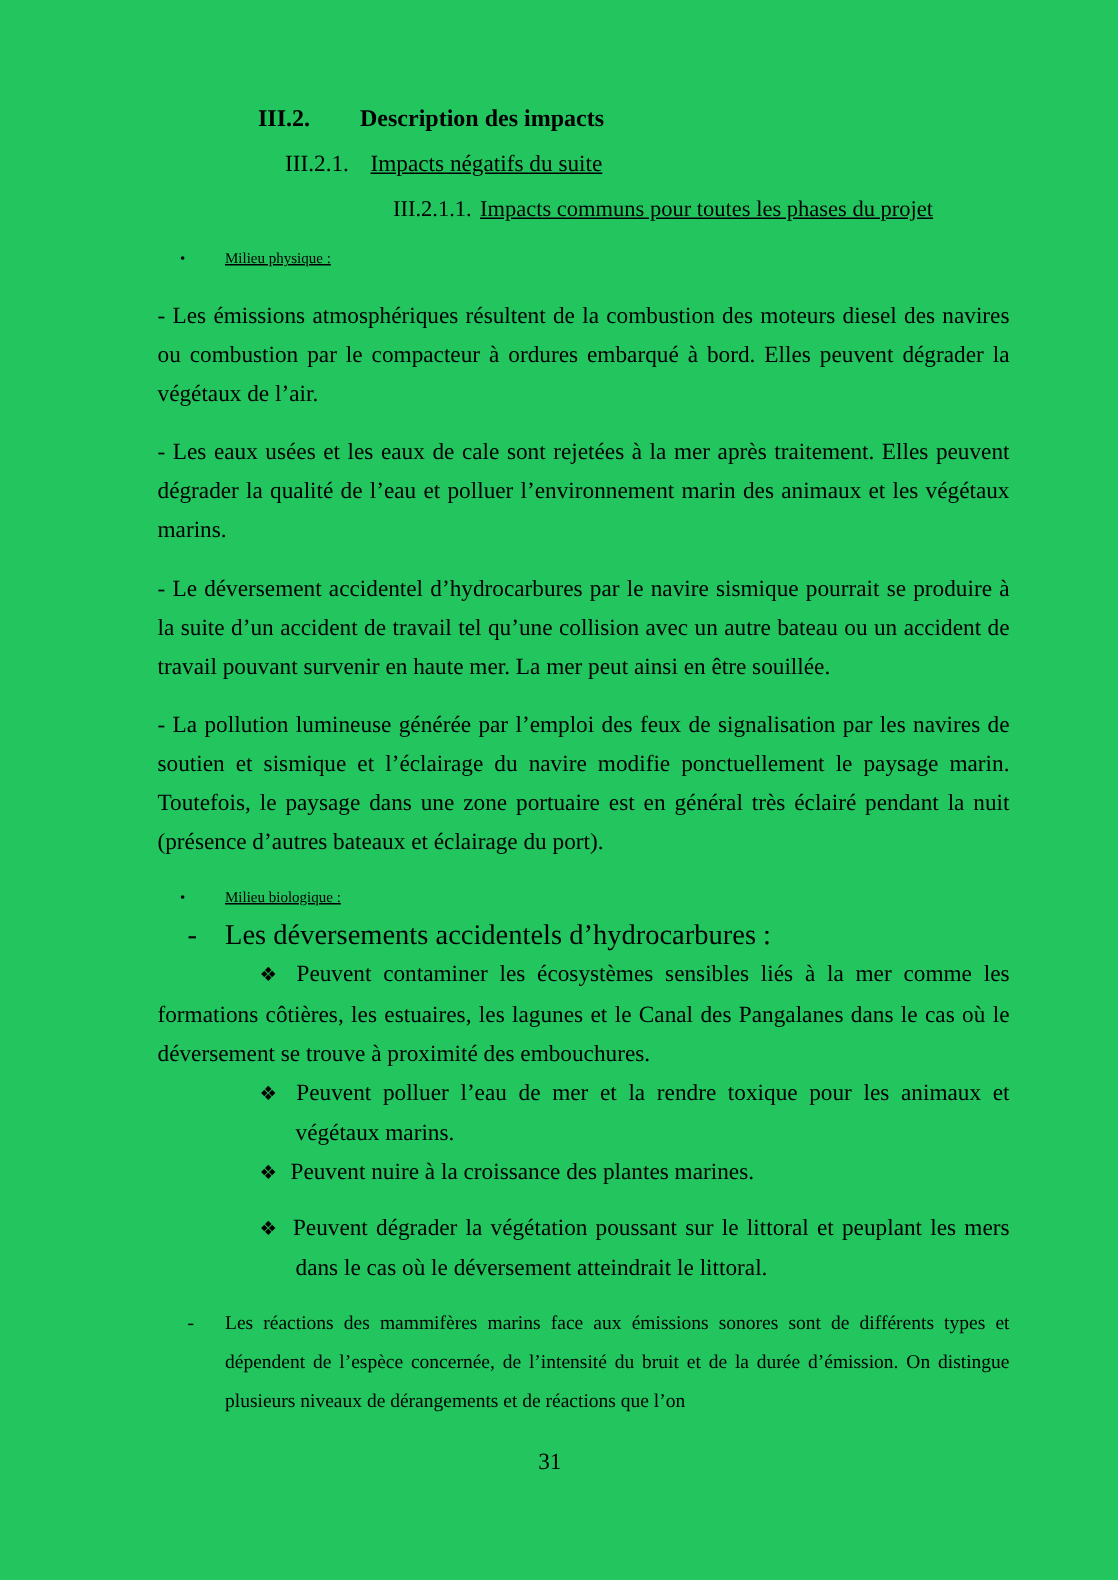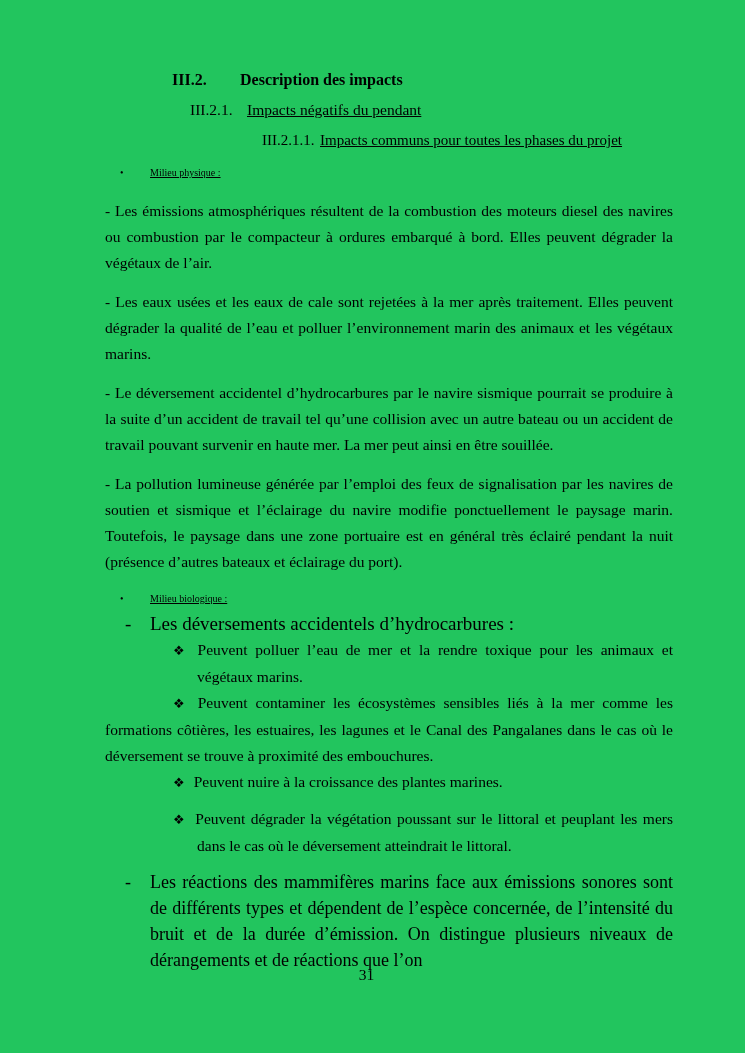--- a/index.html
+++ b/index.html
@@ -56,21 +56,21 @@
   }
 
   
   .dash-line {
     font-size:19px; line-height:26px;
     margin:0 0 0 45px;
     text-indent:-25px;
   }
   .dash-line .dash { display:inline-block; width:25px; text-indent:0; }
   .dash-par {
-    font-size:18px; line-height:26px;
+    font-size:13px; line-height:26px;
     text-align:justify;
     margin:10px 0 0 45px;
     text-indent:-25px;
   }
   .dash-par .dash { display:inline-block; width:25px; text-indent:0; }
 
   
   .diamond {
     font-size:15.5px; line-height:26px;
     text-align:justify;
@@ -99,21 +99,21 @@
 <body>
 
 <div class="page">
   <div class="content">
 
     <div class="h1">
       <span class="num">III.2.</span><span>Description des impacts</span>
     </div>
 
     <div class="h2">
-      <span class="num">III.2.1.</span><span class="underlined">Impacts négatifs du pendant</span>
+      <span class="num">III.2.1.</span><span class="underlined">Impacts négatifs du suite</span>
     </div>
 
     <div class="h3">
       <span class="num">III.2.1.1.</span><span class="underlined">Impacts communs pour toutes les phases du projet</span>
     </div>
 
     <div class="bullet-title">
       <span class="bullet">•</span><span class="underlined">Milieu physique :</span>
     </div>
 
@@ -123,26 +123,26 @@
     <p class="body">- La pollution lumineuse générée par l’emploi des feux de signalisation par les navires de soutien et sismique et l’éclairage du navire modifie ponctuellement le paysage marin. Toutefois, le paysage dans une zone portuaire est en général très éclairé pendant la nuit (présence d’autres bateaux et éclairage du port).</p>
 
     <div class="bullet-title" style="margin-top:12px;">
       <span class="bullet">•</span><span class="underlined">Milieu biologique :</span>
     </div>
 
     <div class="dash-line">
       <span class="dash">-</span><span>Les déversements accidentels d’hydrocarbures :</span>
     </div>
 
+    <div class="diamond full-hang">
+      <span class="marker">❖</span><span>Peuvent contaminer les écosystèmes sensibles liés à la mer comme les formations côtières, les estuaires, les lagunes et le Canal des Pangalanes dans le cas où le déversement se trouve à proximité des embouchures.</span>
+    </div>
+
     <div class="diamond">
       <span class="marker">❖</span><span>Peuvent polluer l’eau de mer et la rendre toxique pour les animaux et végétaux marins.</span>
-    </div>
-
-    <div class="diamond full-hang">
-      <span class="marker">❖</span><span>Peuvent contaminer les écosystèmes sensibles liés à la mer comme les formations côtières, les estuaires, les lagunes et le Canal des Pangalanes dans le cas où le déversement se trouve à proximité des embouchures.</span>
     </div>
 
     <div class="diamond">
       <span class="marker">❖</span><span>Peuvent nuire à la croissance des plantes marines.</span>
     </div>
 
     <div class="diamond gap-before">
       <span class="marker">❖</span><span>Peuvent dégrader la végétation poussant sur le littoral et peuplant les mers dans le cas où le déversement atteindrait le littoral.</span>
     </div>
 

